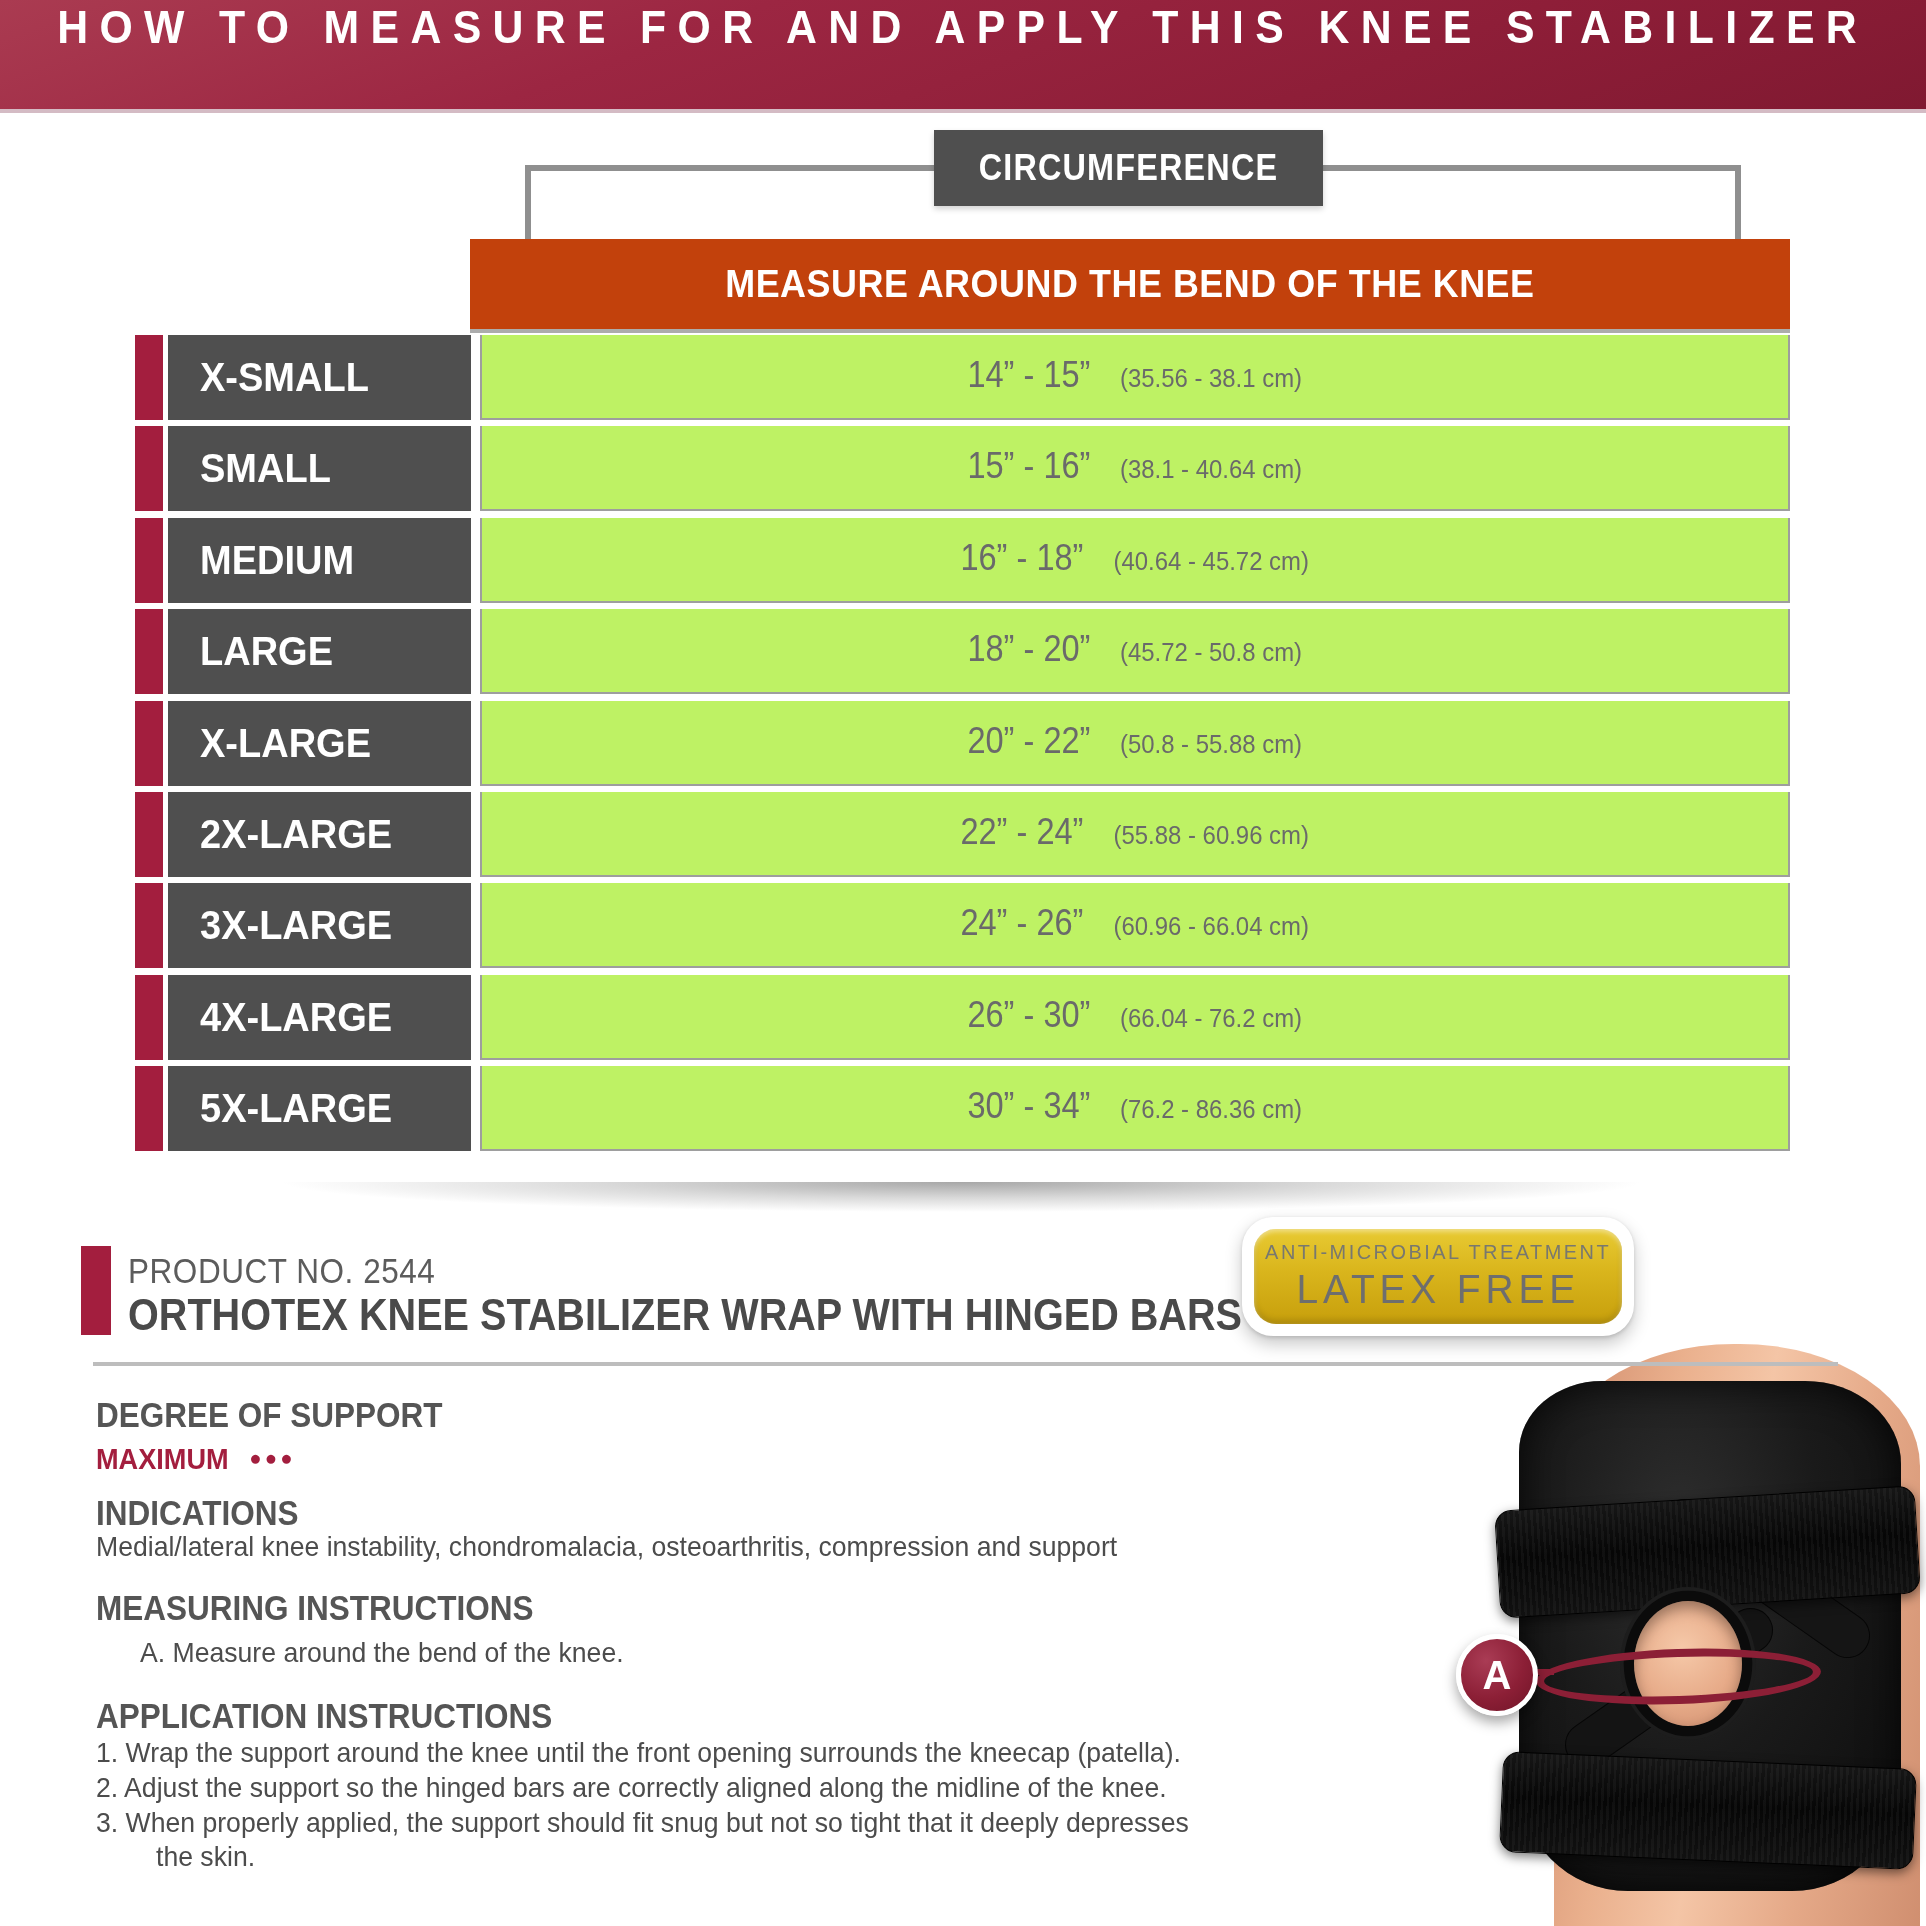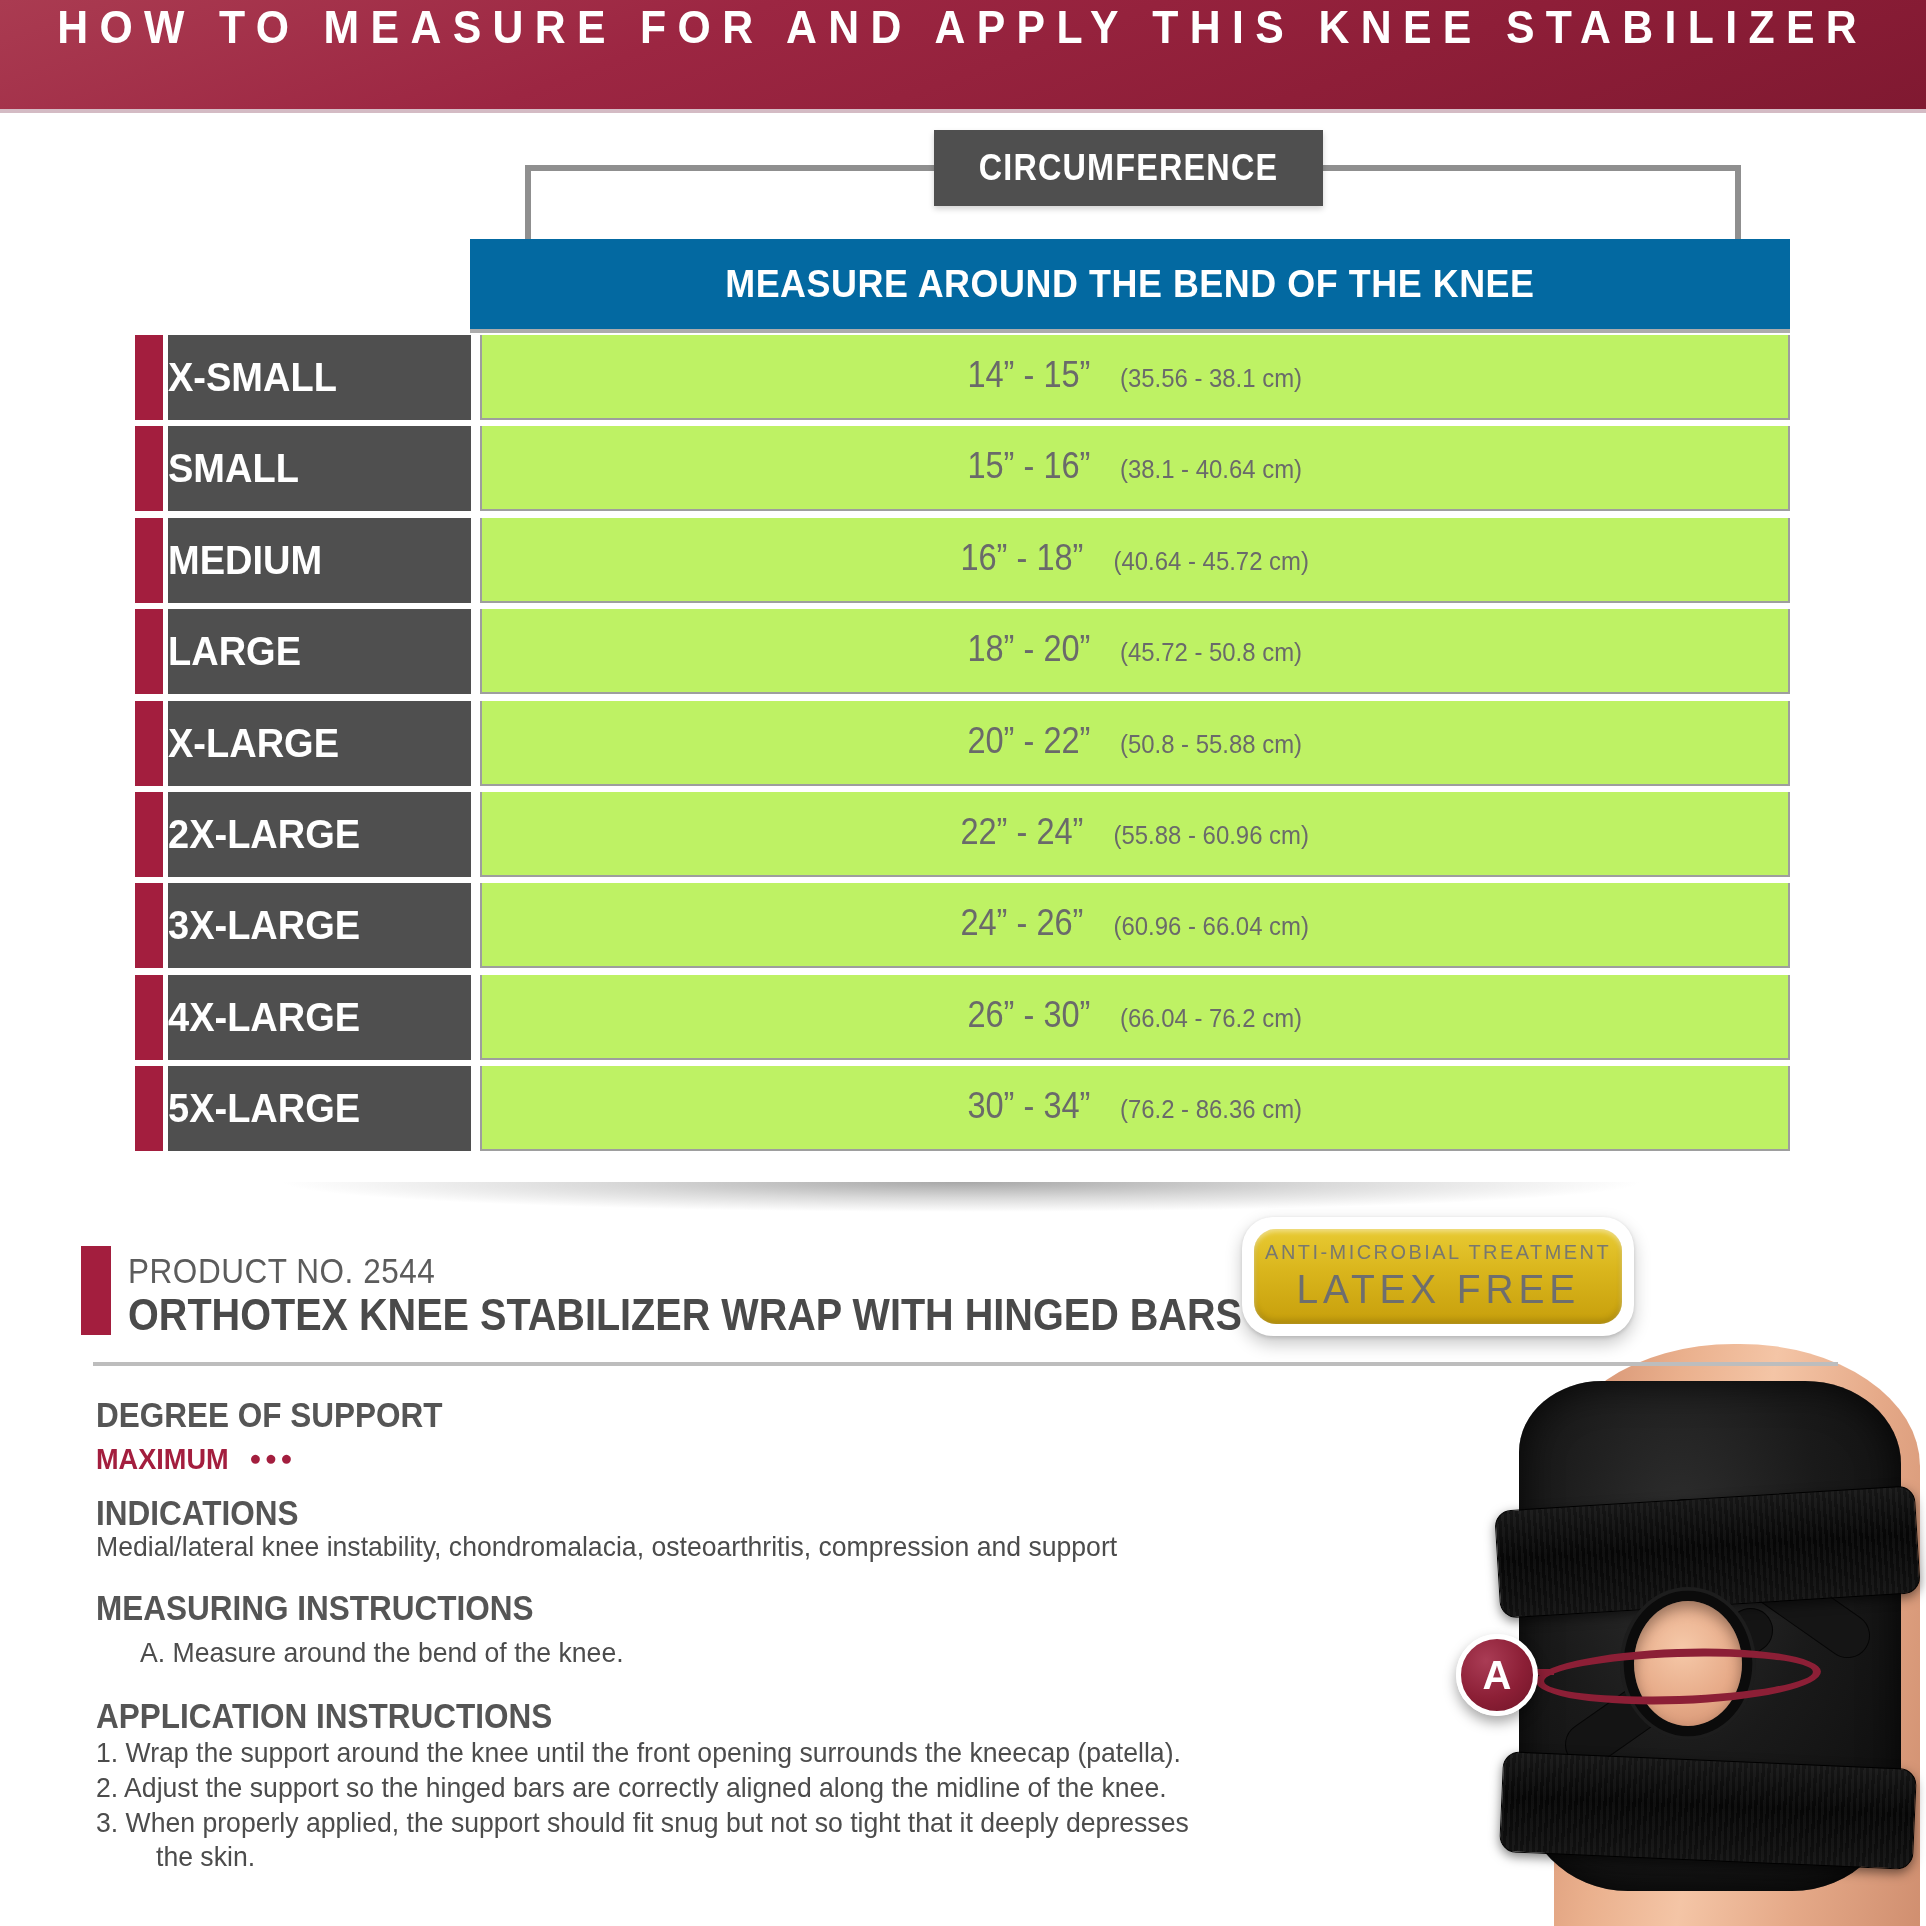--- a/index.html
+++ b/index.html
@@ -20,31 +20,31 @@
   .br-h { left: 525px; top: 165px; width: 1215px; height: 5.8px; z-index: 1; }
   .br-l { left: 525px; top: 165px; width: 5.8px;  height: 76px; z-index: 1; }
   .br-r { left: 1735px; top: 165px; width: 5.8px; height: 76px; z-index: 1; }
 
   
   .circ-box { left: 934px; top: 130px; width: 389px; height: 76px; background: #4f4f4f; z-index: 3;
     display: flex; align-items: center; justify-content: center; box-shadow: 0 3.2px 5.8px rgba(0,0,0,.18); }
   .circ-box span { color: #fff; font-weight: bold; font-size: 36px; letter-spacing: 1.3px; }
 
   
-  .measure-header { left: 470px; top: 239px; width: 1320px; height: 94px; background: #0369a1;
+  .measure-header { left: 470px; top: 239px; width: 1320px; height: 94px; background: #c2410c;
     border-bottom: 4.5px solid #acacac; z-index: 2;
     display: flex; align-items: center; justify-content: center; }
   .measure-header span { color: #fff; font-weight: bold; font-size: 39px; letter-spacing: 0.6px; transform: scaleX(0.92); white-space: nowrap; }
 
   
   .size-table { left: 135px; top: 335px; width: 1655px; }
   .srow { display: flex; height: 85px; margin-bottom: 6.4px; }
   .rbar { width: 28px; background: #a31e3e; margin-right: 4.5px; }
   .slabel { width: 303px; background: #4f4f4f; margin-right: 9px;
-    display: flex; align-items: center; }
+    display: flex; align-items: center; padding-left: 32px; }
   .slabel span { color: #fff; font-weight: bold; font-size: 40px; transform: scaleX(0.95); transform-origin: 0 50%; white-space: nowrap; }
   .scell { flex: 1; background: #bef264; border: 2.6px solid #9e9e9e; border-top: none;
     display: flex; align-items: baseline; justify-content: center; gap: 13px; padding-top: 19px; }
   .in-big { font-size: 37px; color: #6a6a6a; transform: scaleX(0.88); display: inline-block; white-space: nowrap; }
   .in-cm  { font-size: 26px; color: #6a6a6a; transform: scaleX(0.92); display: inline-block; white-space: nowrap; }
 
   .table-shadow { left: 90px; top: 1182px; width: 1743px; height: 40px;
     background: radial-gradient(ellipse 52% 100% at 50% 0%, rgba(95,95,95,.55) 0%, rgba(105,105,105,.25) 40%, rgba(110,110,110,0) 75%); }
 
   

